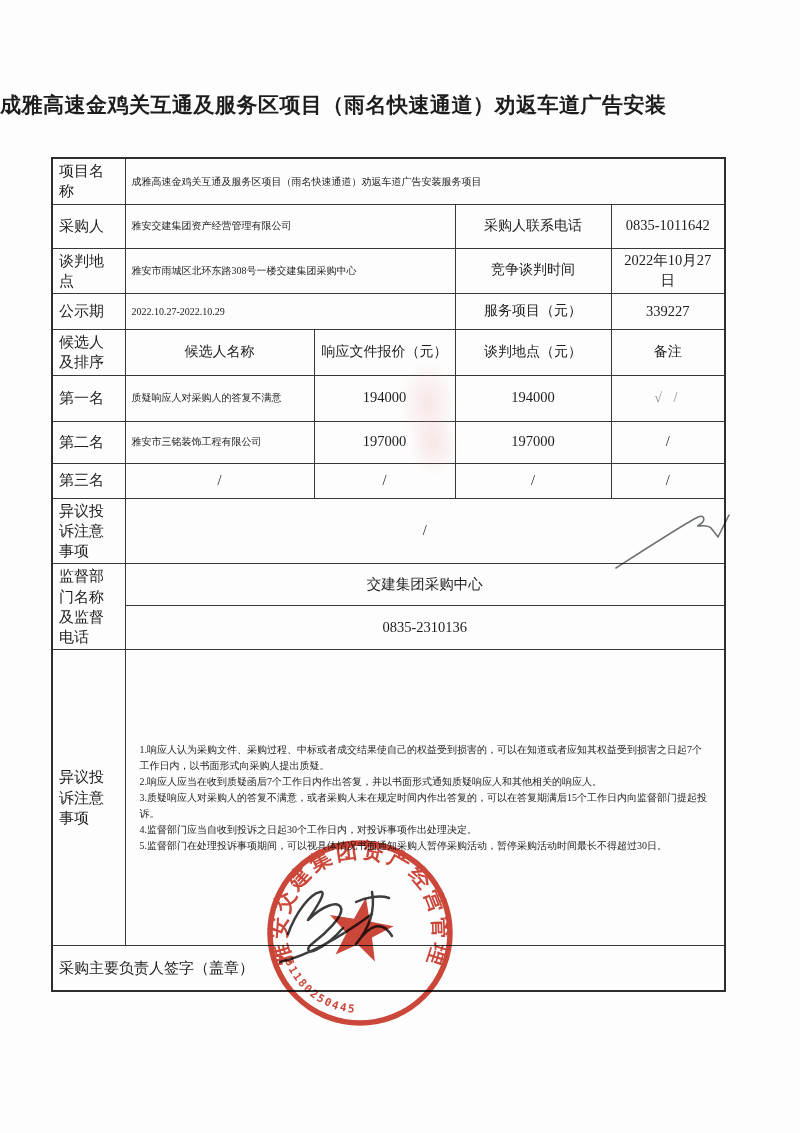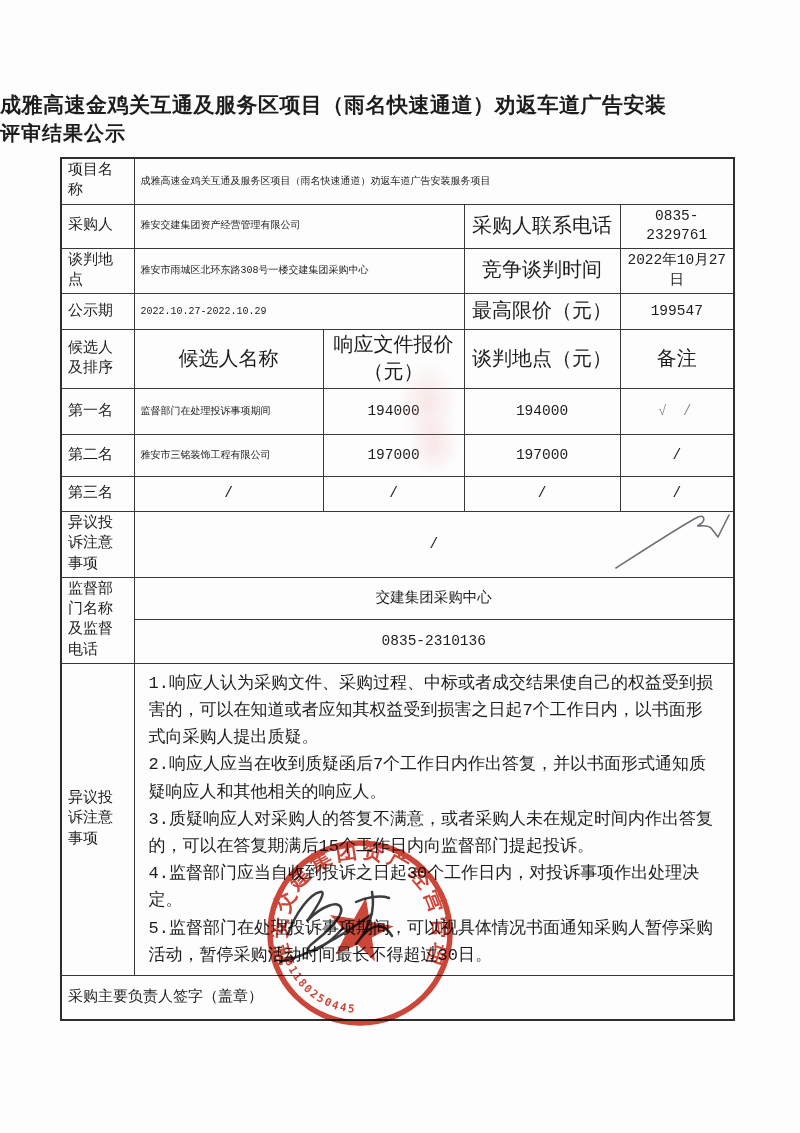--- a/index.html
+++ b/index.html
@@ -7,55 +7,54 @@
   .page{
     position:relative;width:800px;height:1133px;background:#fdfdfd;
     font-family:"Liberation Serif","DejaVu Serif",serif;color:#1d1d1d;overflow:hidden;
   }
   
   .title-wrap{position:absolute;top:72px;left:0;width:100%;text-align:left;font-weight:bold;margin-top:20px;}
   .title-line{font-size:21px;line-height:27px;letter-spacing:.5px;}
   .subtitle{font-size:20px;line-height:26px;margin-top:1px;letter-spacing:1px;}
   
   table.doc{
-    position:absolute;left:60px;top:157px;width:673px;
+    position:absolute;left:51px;top:157px;width:673px;
     border-collapse:collapse;table-layout:fixed;
-    font-size:14.5px;border:2px solid #2e2e2e;font-family:Liberation Mono, monospace;
+    font-size:14.5px;border:2px solid #2e2e2e;
   }
   table.doc td{
     border:1.6px solid #383838;padding:2px 6px;vertical-align:middle;
     overflow:hidden;line-height:1.35;
   }
   td.lab{font-size:15px;padding:2px 4px;line-height:1.3;}
   td.c{text-align:center;}
   td.val{font-size:10px;}
   .r1{height:40px;} .r2{height:44px;} .r3{height:45px;} .r4{height:36px;}
   .r5{height:40px;margin-left:28px;} .r6{height:46px;} .r7{height:42px;} .r8{height:35px;}
   .r9{height:38px;} .r10a{height:38px;} .r10b{height:40px;}
   .r11{height:296px;} .r12{height:45px;}
-  .hdr{font-size:20px;}
-  .objection-text{font-size:17px;line-height:1.6;padding:4px 10px 4px 8px;}
+  .hdr{font-size:14px;}
+  .objection-text{font-size:10px;line-height:1.6;padding:4px 10px 4px 8px;}
   .objection-text div{margin:0;}
   .hand-remark{color:#8d9297;font-size:14px;letter-spacing:4px;}
   .sig-label{font-size:15px;}
   
   .overlay{position:absolute;pointer-events:none;}
   .blend{mix-blend-mode:multiply;}
   .smudge{position:absolute;border-radius:50%;pointer-events:none;
     background:radial-gradient(closest-side,rgba(225,140,140,.20),rgba(225,140,140,0));}
   .speck{position:absolute;width:4px;height:3px;background:#b9bdc2;border-radius:50%;opacity:.7;}
 </style>
 </head>
 <body>
 
 <div class="page">
 
   <div class="title-wrap">
     <div class="title-line">成雅高速金鸡关互通及服务区项目（雨名快速通道）劝返车道广告安装</div>
-    <div class="subtitle">评审结果公示</div>
   </div>
 
   <table class="doc">
     <colgroup>
       <col style="width:73px">
         <col style="width:189px">
         <col style="width:141px">
       <col style="width:156px">
         <col style="width:114px">
     </colgroup>
@@ -63,48 +62,48 @@
     <tbody>
         <tr class="r1">
       <td class="lab">项目名称</td>
       <td class="val" colspan="4">成雅高速金鸡关互通及服务区项目（雨名快速通道）劝返车道广告安装服务项目</td>
     </tr>
 
     <tr class="r2">
       <td class="lab">采购人</td>
       <td class="val" colspan="2">雅安交建集团资产经营管理有限公司</td>
       <td class="c hdr">采购人联系电话</td>
-      <td class="c">0835-2329761</td>
+      <td class="c">0835-1011642</td>
     </tr>
 
     <tr class="r3">
       <td class="lab">谈判地点</td>
       <td class="val" colspan="2">雅安市雨城区北环东路308号一楼交建集团采购中心</td>
       <td class="c hdr">竞争谈判时间</td>
       <td class="c">2022年10月27日</td>
     </tr>
 
     <tr class="r4">
       <td class="lab">公示期</td>
       <td class="val" colspan="2">2022.10.27-2022.10.29</td>
-      <td class="c hdr">最高限价（元）</td>
-      <td class="c">199547</td>
+      <td class="c hdr">服务项目（元）</td>
+      <td class="c">339227</td>
     </tr>
 
     <tr class="r5">
       <td class="lab">候选人及排序</td>
       <td class="c hdr">候选人名称</td>
       <td class="c hdr">响应文件报价（元）</td>
       <td class="c hdr">谈判地点（元）</td>
       <td class="c hdr">备注</td>
     </tr>
 
     <tr class="r6">
       <td class="lab">第一名</td>
-      <td class="val">监督部门在处理投诉事项期间</td>
+      <td class="val">质疑响应人对采购人的答复不满意</td>
       <td class="c">194000</td>
       <td class="c">194000</td>
       <td class="c hand-remark">√ /</td>
     </tr>
 
     <tr class="r7">
       <td class="lab">第二名</td>
       <td class="val">雅安市三铭装饰工程有限公司</td>
       <td class="c">197000</td>
       <td class="c">197000</td>

